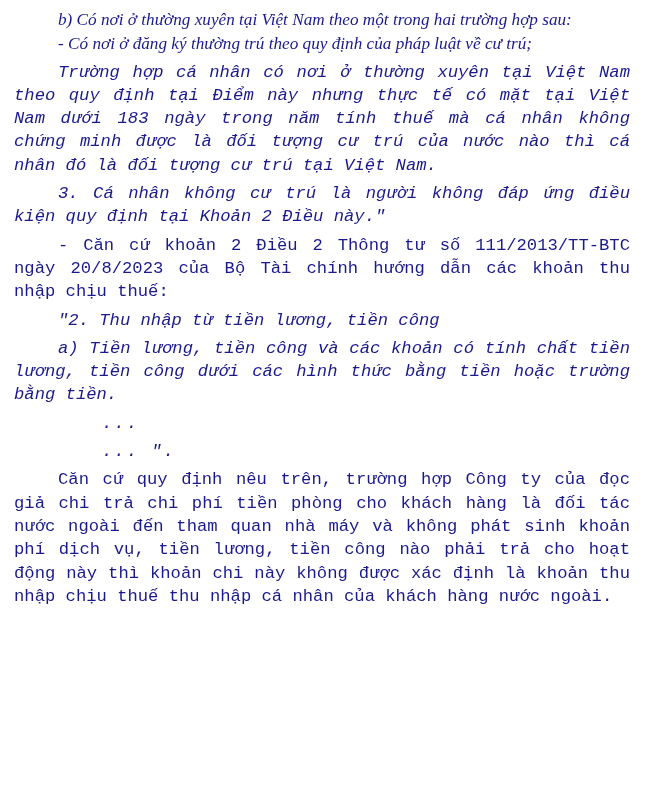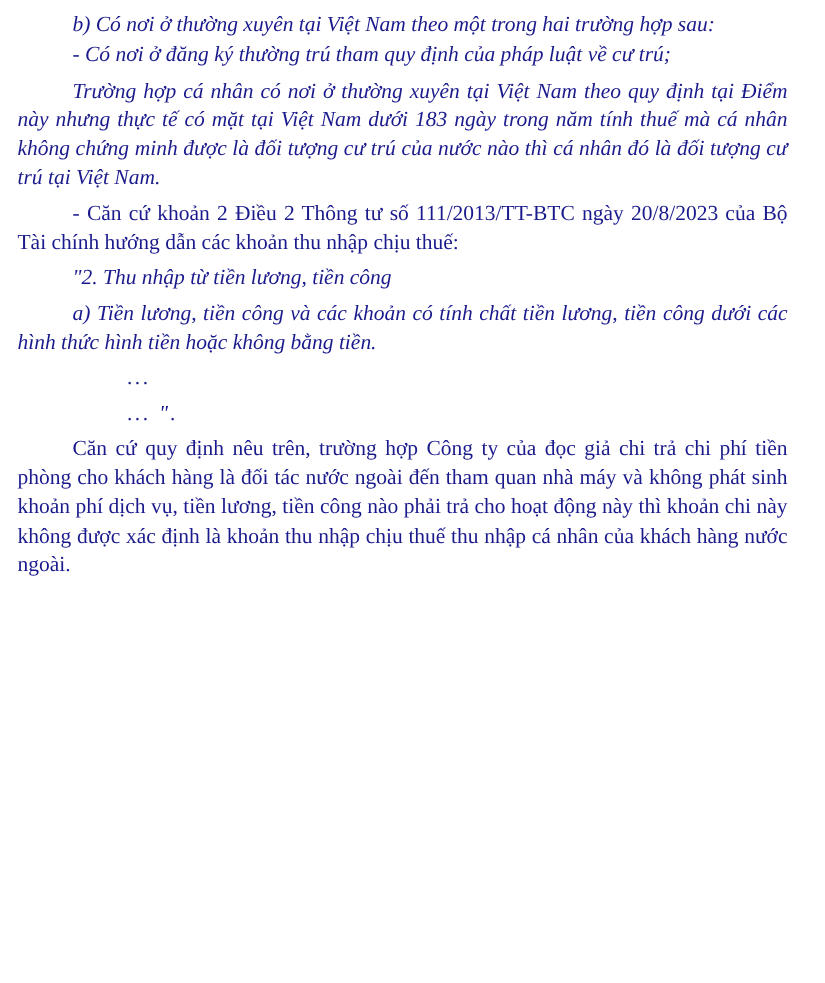--- a/index.html
+++ b/index.html
@@ -37,48 +37,50 @@
   }
   p.dash {
     text-indent: 44px;
   }
   p.ellipsis {
     text-indent: 88px;
     letter-spacing: 2px;
   }
   p.gap-small {
     margin-top: 5px;
+    font-family: Liberation Mono, monospace;
   }
   .signature {
     display: inline-block;
     width: 44px;
     height: 16px;
     vertical-align: -4px;
     margin-left: 2px;
   }
 </style>
 </head>
 <body>
 
 <div id="doc">
 
   <p class="italic">b) Có nơi ở thường xuyên tại Việt Nam theo một trong hai trường hợp sau:</p>
 
-  <p class="italic dash">- Có nơi ở đăng ký thường trú tham quy định của pháp luật về cư trú;</p>
+  <p class="italic dash">- Có nơi ở đăng ký thường trú theo quy định của pháp luật về cư trú;</p>
 
 
   <p class="italic gap-small">Trường hợp cá nhân có nơi ở thường xuyên tại Việt Nam theo quy định tại Điểm này nhưng thực tế có mặt tại Việt Nam dưới 183 ngày trong năm tính thuế mà cá nhân không chứng minh được là đối tượng cư trú của nước nào thì cá nhân đó là đối tượng cư trú tại Việt Nam.</p>
 
+  <p class="italic gap-small">3. Cá nhân không cư trú là người không đáp ứng điều kiện quy định tại Khoản 2 Điều này."</p>
 
   <p class="roman gap-small">- Căn cứ khoản 2 Điều 2 Thông tư số 111/2013/TT-BTC ngày 20/8/2023 của Bộ Tài chính hướng dẫn các khoản thu nhập chịu thuế:</p>
 
   <p class="italic gap-small">"2. Thu nhập từ tiền lương, tiền công</p>
 
 
-  <p class="italic gap-small">a) Tiền lương, tiền công và các khoản có tính chất tiền lương, tiền công dưới các hình thức hình tiền hoặc không bằng tiền.</p>
+  <p class="italic gap-small">a) Tiền lương, tiền công và các khoản có tính chất tiền lương, tiền công dưới các hình thức bằng tiền hoặc trường bằng tiền.</p>
 
   <p class="italic ellipsis gap-small">...</p>
 
 
   <p class="italic ellipsis gap-small">... ".</p>
 
   <p class="roman gap-small">Căn cứ quy định nêu trên, trường hợp Công ty của đọc giả chi trả chi phí tiền phòng cho khách hàng là đối tác nước ngoài đến tham quan nhà máy và không phát sinh khoản phí dịch vụ, tiền lương, tiền công nào phải trả cho hoạt động này thì khoản chi này không được xác định là khoản thu nhập chịu thuế thu nhập cá nhân của khách hàng nước ngoài.</p>
 
 
 </div>

